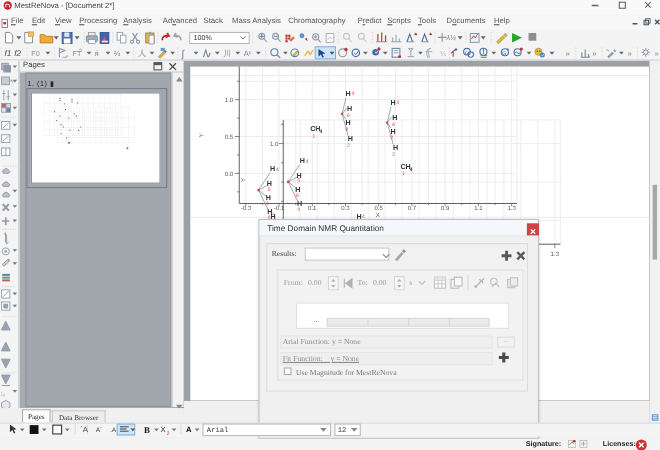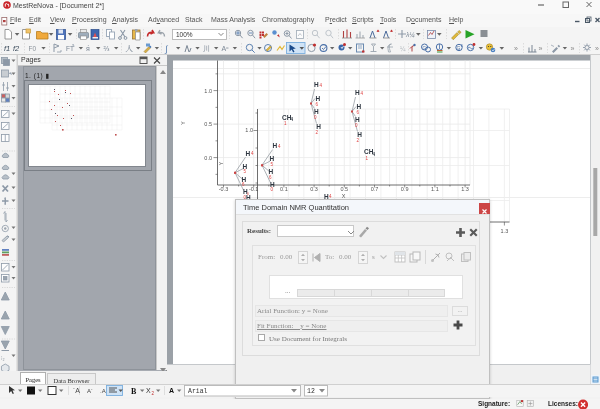--- a/index.html
+++ b/index.html
@@ -466,21 +466,21 @@
 <div class="abs" style="left:235px;top:199px;width:255px;height:200px;background:#f0f0f0;border:1px solid #c0c0c0;box-shadow:0 1px 3px rgba(0,0,0,0.2);font-family:'Liberation Serif',serif;">
  <div class="abs" style="left:0;top:0;width:253px;height:15px;background:#f4f7fb;border-bottom:1px solid #e2e2e2;">
   <span class="abs" style="left:7px;top:3px;font-size:7.5px;color:#333;font-family:'Liberation Sans',sans-serif;">Time Domain NMR Quantitation</span>
   <div class="abs" style="left:243px;top:3px;width:11px;height:11px;background:#cc4545;">
    <svg width="11" height="11" viewBox="0 0 11 11">
             <path d="M3.5 3.5 l4 4 M7.5 3.5 l-4 4" stroke="#fff" stroke-width="1.2"></path>
           </svg>
   </div>
  </div>
  <div class="abs" style="left:6px;top:21px;width:238px;height:135px;border:1px solid #dcdcdc;background:#f1f1f1;"></div>
- <span class="abs" style="left:11px;top:27px;font-size:7px;color:#444;font-weight:bold;">Results:</span>
+ <span class="abs" style="left:11px;top:27px;font-size:7px;color:#444;font-weight:normal;">Results:</span>
  <div class="abs" style="left:41px;top:25px;width:77px;height:12px;background:#fff;border:1px solid #c8c8c8;">
   <svg class="abs" style="left:69px;top:4px;" width="8" height="6" viewBox="0 0 8 6">
           <path d="M1 1 l3 3 3 -3" stroke="#888" stroke-width="1" fill="none"></path>
         </svg>
  </div>
  <svg class="abs" style="left:121px;top:25px;" width="12" height="13" viewBox="0 0 12 13">
         <path d="M2 11 l6 -7 2 1.5 -6 7 z" fill="#a8a8a8"></path>
         <path d="M8.5 3.5 l1.5 -1.8 2 1.6 -1.5 1.8 z" fill="#8a8a8a"></path>
       </svg>
  <svg class="abs" style="left:219px;top:27px;" width="11" height="11" viewBox="0 0 11 11">
@@ -544,21 +544,21 @@
 
   <div class="abs" style="left:19px;top:105px;width:193px;height:12px;background:#efefef;border:1px solid #e6e6e6;"></div>
   <span class="abs" style="left:21px;top:107px;color:#8a8a8a;">Arial Function: y = None</span>
   <div class="abs" style="left:216px;top:106px;width:16px;height:10px;background:#f2f2f2;border:1px solid #dcdcdc;text-align:center;color:#b0b0b0;font-size:6px;">...</div>
   <div class="abs" style="left:19px;top:120px;width:193px;height:12px;background:#efefef;border:1px solid #e6e6e6;"></div>
   <span class="abs" style="left:21px;top:122px;color:#8a8a8a;text-decoration:underline;">Fit Function:&nbsp;&nbsp;&nbsp;&nbsp;y = None</span>
   <svg class="abs" style="left:216px;top:119px;" width="12" height="12" viewBox="0 0 12 12">
           <path d="M4.6 1.5 h2.8 v3.1 h3.1 v2.8 h-3.1 v3.1 h-2.8 v-3.1 h-3.1 v-2.8 h3.1 z" fill="#4a4a4a"></path>
         </svg>
   <div class="abs" style="left:22px;top:134px;width:7px;height:7px;background:#fff;border:1px solid #a8a8a8;"></div>
-  <span class="abs" style="left:33px;top:135px;color:#777;">Use Document for Integrals</span>
+  <span class="abs" style="left:33px;top:135px;color:#777;">Use Magnitude for MestReNova</span>
  </div>
 </div>
 
 <div class="abs" style="left:0;top:371px;width:167px;height:14px;background:#f0f0f0;">
  <div class="abs" style="left:20px;top:1px;width:26px;height:12px;background:#fff;border:1px solid #b0b0b0;border-bottom:none;text-align:center;font-size:6.5px;color:#222;padding-top:3px;font-family:'Liberation Serif',serif;">Pages</div>
  <div class="abs" style="left:47px;top:2px;width:49px;height:11px;background:#ededed;border:1px solid #c8c8c8;border-bottom:none;text-align:center;font-size:6.5px;color:#333;padding-top:3px;font-family:'Liberation Serif',serif;">Data Browser</div>
 </div>
 
 <svg class="abs" style="left:0;top:384px;" width="600" height="13" viewBox="0 0 600 13">
  <rect x="0" y="0" width="600" height="13" fill="#f4f4f4"></rect>

